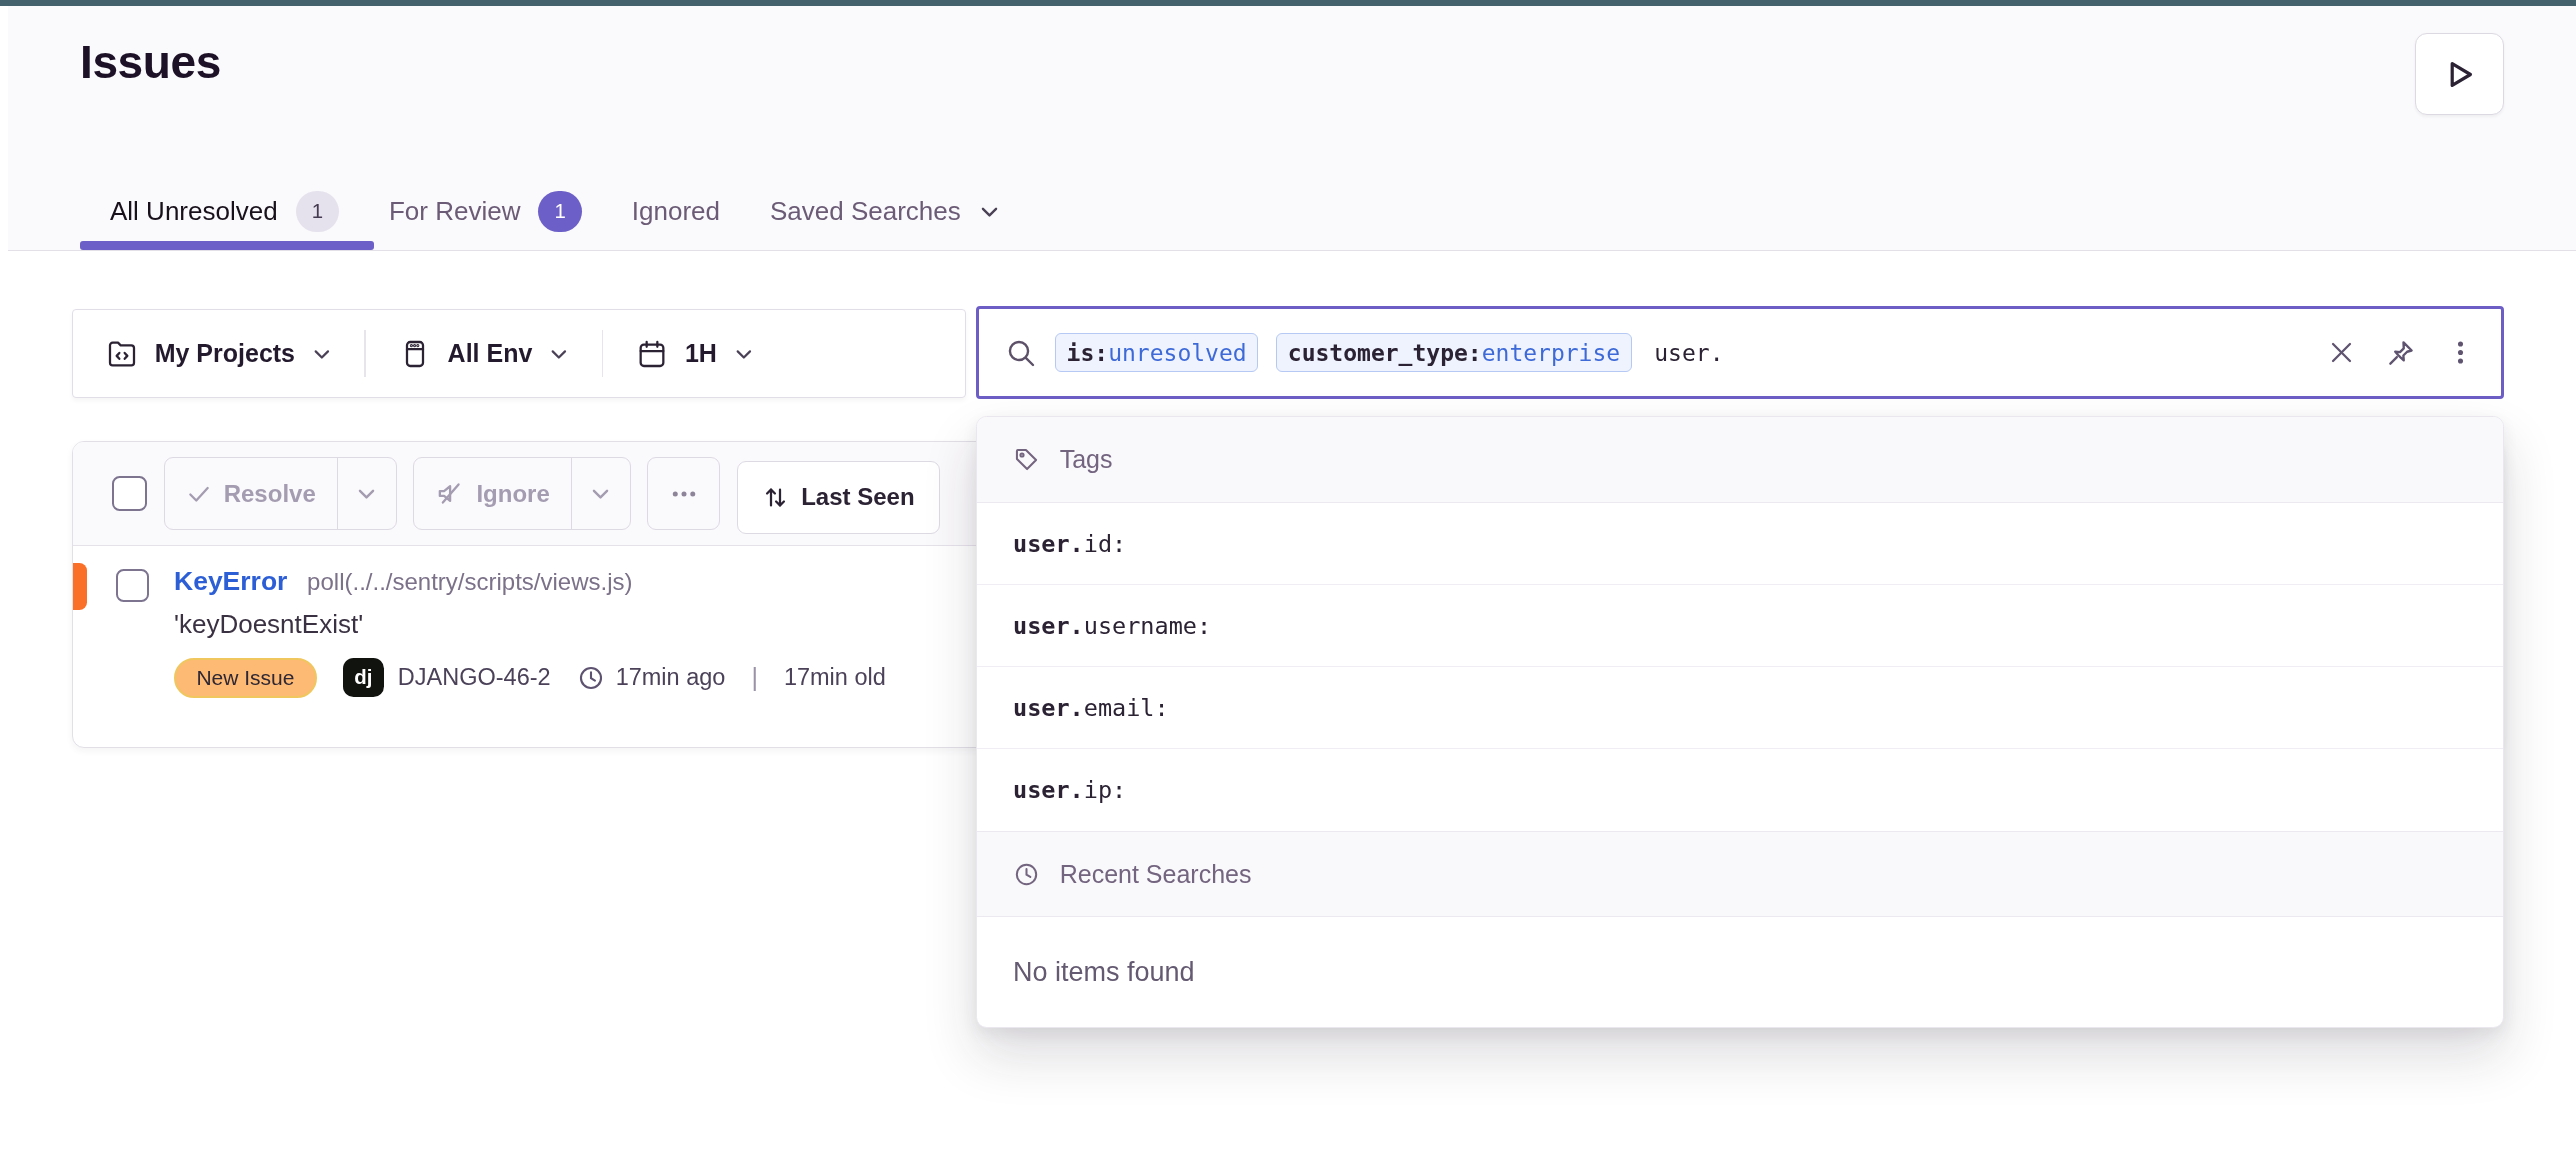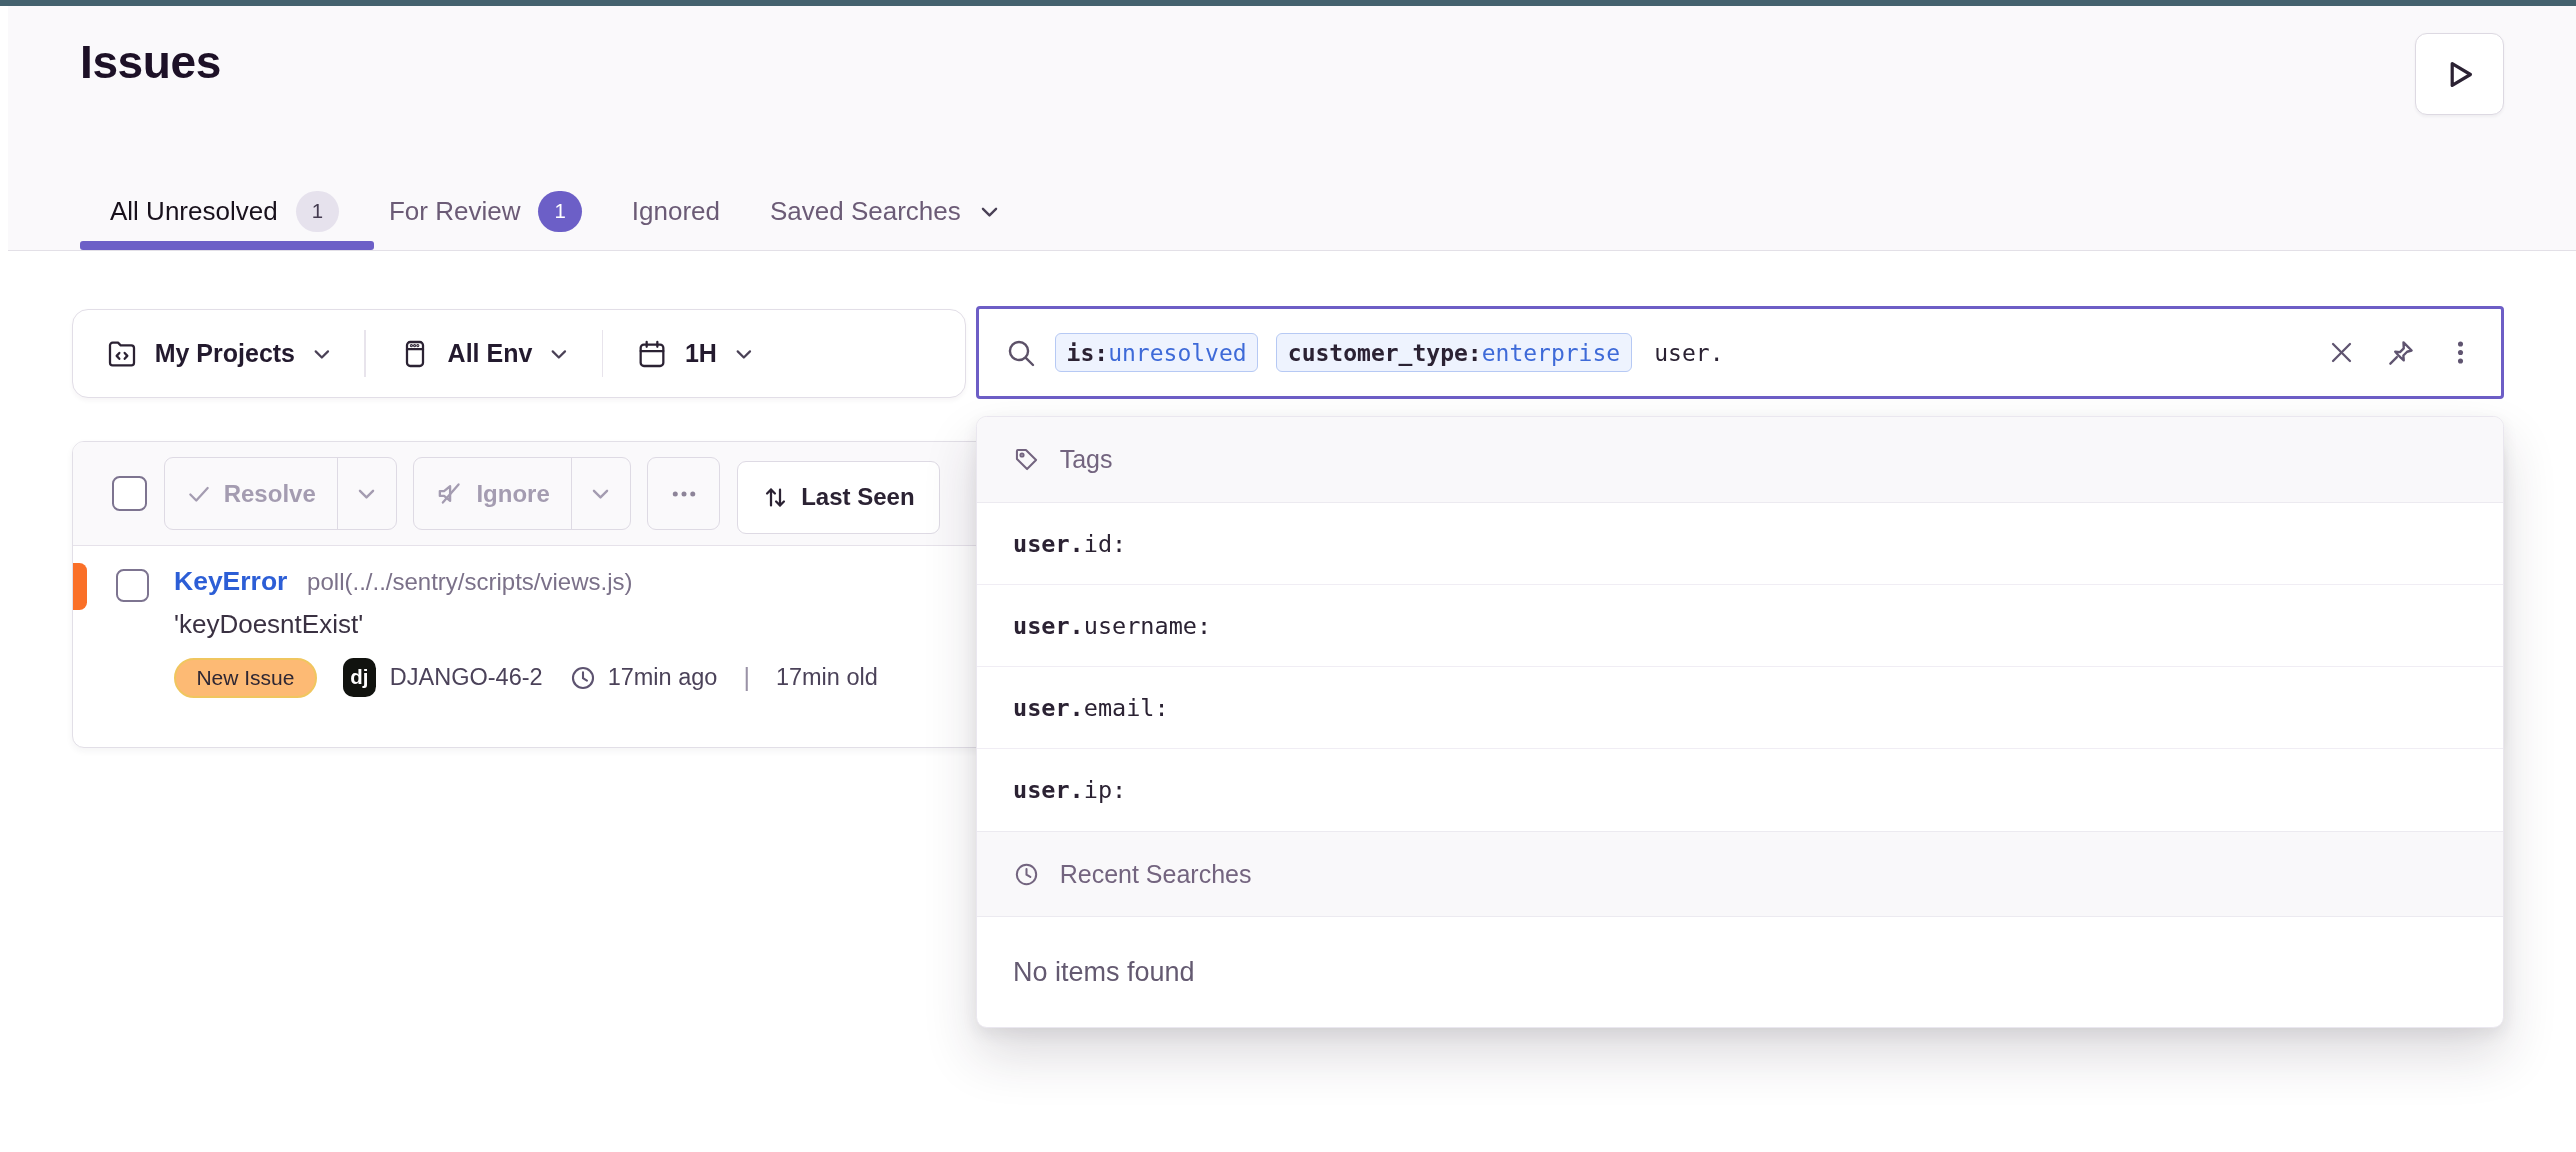--- a/index.html
+++ b/index.html
@@ -24,21 +24,21 @@
   .tab{display:flex;align-items:center;gap:18px;font-size:26px;color:#6b5b76;cursor:pointer;white-space:nowrap;}
   .tab.active{color:#18111c;font-weight:400;margin-left:30px;}
   .badge{min-width:12px;height:41px;padding:0 16px;border-radius:26px;display:flex;align-items:center;
     justify-content:center;font-size:20.4px;box-sizing:border-box;}
   .badge.gray{background:#e6e2ed;color:#443b50;}
   .badge.purple{background:#6c5fc7;color:#fff;}
   .tab-underline{position:absolute;left:72px;top:235px;width:294px;height:9px;border-radius:3px;background:#6c5fc7;}
 
   
   .filter-bar{position:absolute;left:72px;top:309px;width:894px;height:89px;background:#fff;
-    border:1.5px solid #e2dee7;border-radius:16px;display:flex;align-items:stretch;
+    border:1.5px solid #e2dee7;border-radius:4px;display:flex;align-items:stretch;
     box-sizing:border-box;box-shadow:0 2.3px 4.5px rgba(45,35,60,.04);}
   .f-item{display:flex;align-items:center;gap:16.7px;padding:0 33px;font-size:25px;font-weight:600;
     color:#231a2e;cursor:pointer;white-space:nowrap;}
   .f-sep{width:1.5px;background:#e8e4ec;margin:19.7px 0;}
   .f-icon{color:#2b2233;}
   .chev{color:#4a4156;}
 
   
   .search-bar{position:absolute;left:976px;top:306px;width:1528px;height:93px;background:#fff;
     border:3px solid #6d5ec6;border-radius:4px;display:flex;align-items:center;
@@ -76,21 +76,21 @@
     border-radius:0 7.6px 7.6px 0;}
   .issue-cb{position:absolute;left:43px;top:23px;width:33px;height:33px;border:2.3px solid #7d7490;
     border-radius:7.6px;background:#fff;box-sizing:border-box;cursor:pointer;}
   .i-line1{display:flex;align-items:baseline;gap:19.7px;}
   .i-title{font-size:26.5px;font-weight:700;color:#2c5ed6;cursor:pointer;}
   .i-culprit{font-size:24px;color:#7b7189;}
   .i-msg{margin-top:12px;font-size:26px;color:#3a3142;}
   .i-meta{margin-top:18px;display:flex;align-items:center;gap:26px;font-size:23.5px;color:#4b4259;}
   .new-badge{border:2.3px solid #f0c65f;background:#fdba74;border-radius:756px;padding:6px 20.4px;
     font-size:21px;color:#2f2733;}
-  .dj-badge{width:33px;height:39px;background:#11130f;border-radius:10.6px;color:#fff;display:flex;
+  .dj-badge{width:41px;height:39px;background:#11130f;border-radius:10.6px;color:#fff;display:flex;
     align-items:center;justify-content:center;font-size:20.4px;font-weight:800;margin-right:-12px;}
   .meta-sep{color:#9a92a6;font-size:25px;}
   .clock{color:#5d5370;margin-right:-15px;}
 
   
   .dropdown{position:absolute;left:976px;top:416px;width:1528px;height:612px;background:#fff;
     border:1.5px solid #eae7ef;border-radius:10.6px;box-sizing:border-box;overflow:hidden;
     box-shadow:0 27px 53px rgba(43,34,51,.16),0 6px 15px rgba(43,34,51,.08);z-index:10;
     display:flex;flex-direction:column;}
   .dd-header{height:86px;flex:0 0 auto;background:#f9f8fa;display:flex;align-items:center;gap:19.7px;

